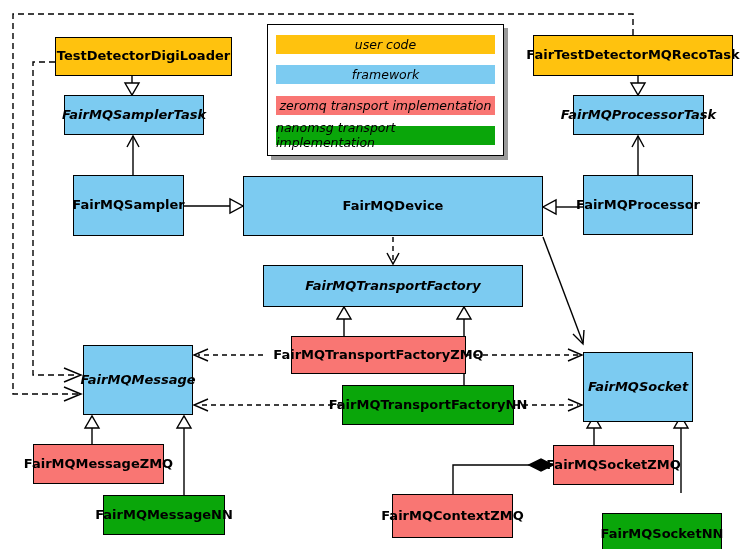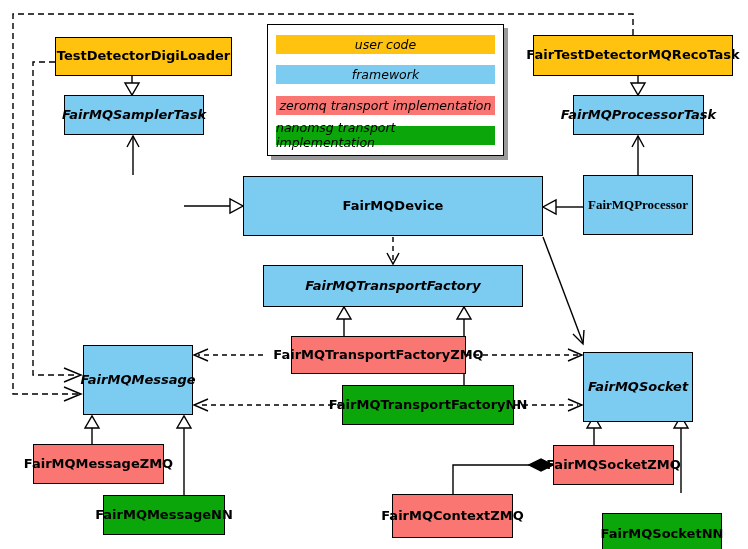--- a/index.html
+++ b/index.html
@@ -19,21 +19,21 @@
   .cat-zeromq{background:#F97673;}
   .cat-nanomsg{background:#0AA60A;}
 
   
   #n-tddl{left:55px;top:37px;width:177px;height:39px;}
   #n-ftdmqrt{left:533px;top:35px;width:200px;height:41px;}
   #n-samplertask{left:64px;top:95px;width:140px;height:40px;}
   #n-processortask{left:573px;top:95px;width:131px;height:40px;}
   #n-sampler{left:73px;top:175px;width:111px;height:61px;}
   #n-device{left:243px;top:176px;width:300px;height:60px;}
-  #n-processor{left:583px;top:175px;width:110px;height:60px;font-family:Liberation Serif, serif;}
+  #n-processor{left:583px;top:175px;width:110px;height:60px;}
   #n-tf{left:263px;top:265px;width:260px;height:42px;}
   #n-tfzmq{left:263px;top:336px;width:175px;height:38px;margin-left:28px;}
   #n-tfnn{left:342px;top:385px;width:172px;height:40px;}
   #n-message{left:83px;top:345px;width:110px;height:70px;}
   #n-socket{left:583px;top:345px;width:110px;height:70px;margin-top:7px;}
   #n-msgzmq{left:33px;top:444px;width:131px;height:40px;}
   #n-msgnn{left:103px;top:495px;width:122px;height:40px;}
   #n-ctxzmq{left:392px;top:494px;width:121px;height:44px;}
   #n-sockzmq{left:553px;top:445px;width:121px;height:40px;}
   #n-socknn{left:602px;top:513px;width:120px;height:42px;}
@@ -159,20 +159,21 @@
     <g>
       <path d="M453 494 V465 H529"></path>
         <path d="M529 465 L541 459 L553 465 L541 471 Z" fill="#000"></path>
     </g>
   </svg>
 
   <div class="node cat-user_code" id="n-ftdmqrt">FairTestDetectorMQRecoTask</div>
   <div class="node cat-user_code" id="n-tddl">TestDetectorDigiLoader</div>
   <div class="node cat-framework abstract" id="n-samplertask">FairMQSamplerTask</div>
   <div class="node cat-framework abstract" id="n-processortask">FairMQProcessorTask</div>
+  <div class="node cat-framework" id="n-sampler">FairMQSampler</div>
   <div class="node cat-framework" id="n-device">FairMQDevice</div>
   <div class="node cat-framework" id="n-processor">FairMQProcessor</div>
   <div class="node cat-framework abstract" id="n-tf">FairMQTransportFactory</div>
   <div class="node cat-zeromq" id="n-tfzmq">FairMQTransportFactoryZMQ</div>
   <div class="node cat-nanomsg" id="n-tfnn">FairMQTransportFactoryNN</div>
   <div class="node cat-framework abstract" id="n-message">FairMQMessage</div>
   <div class="node cat-framework abstract" id="n-socket">FairMQSocket</div>
   <div class="node cat-zeromq" id="n-msgzmq">FairMQMessageZMQ</div>
   <div class="node cat-nanomsg" id="n-msgnn">FairMQMessageNN</div>
   <div class="node cat-zeromq" id="n-ctxzmq">FairMQContextZMQ</div>

